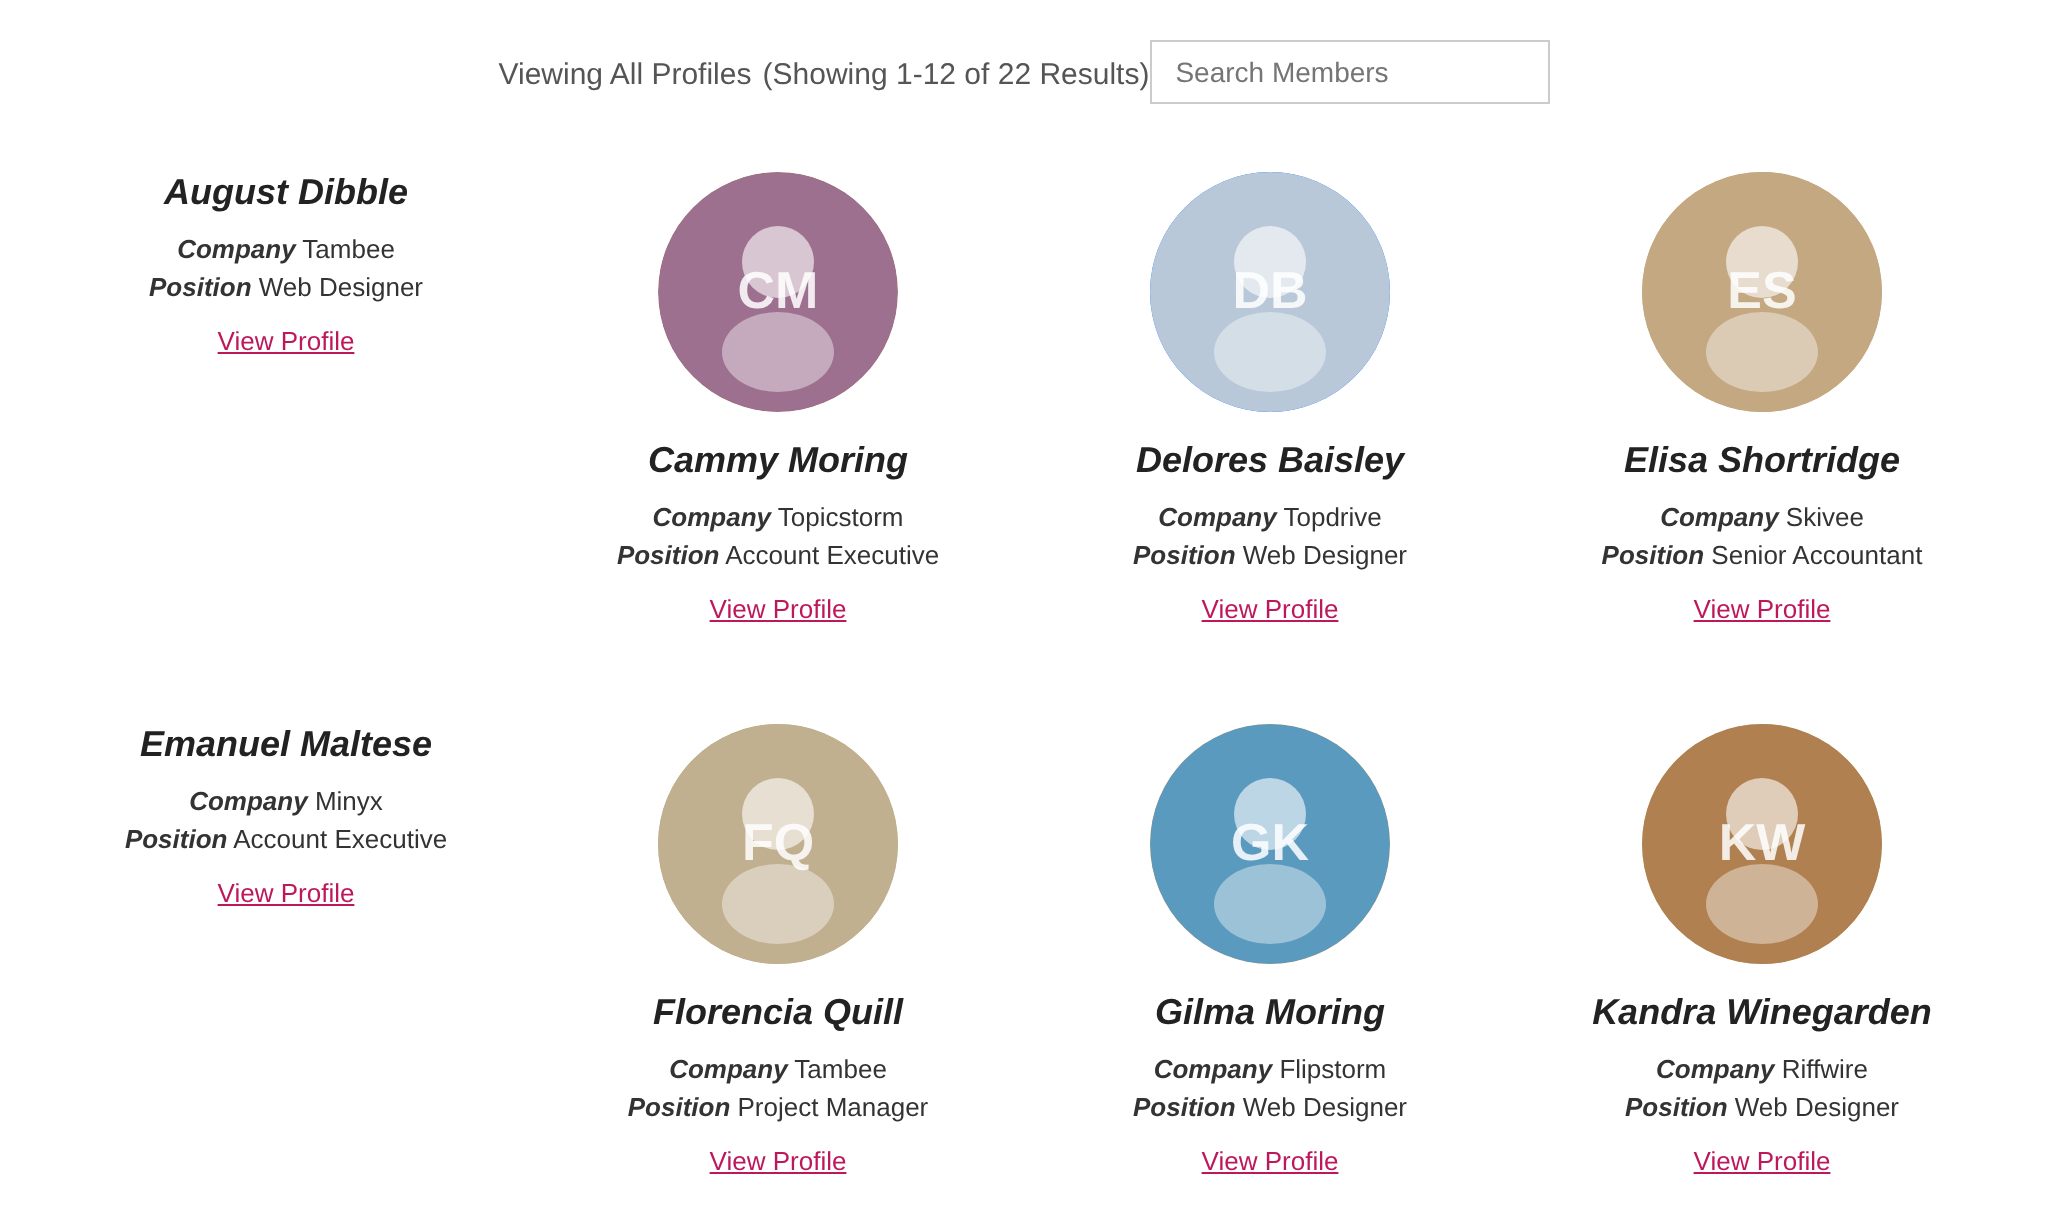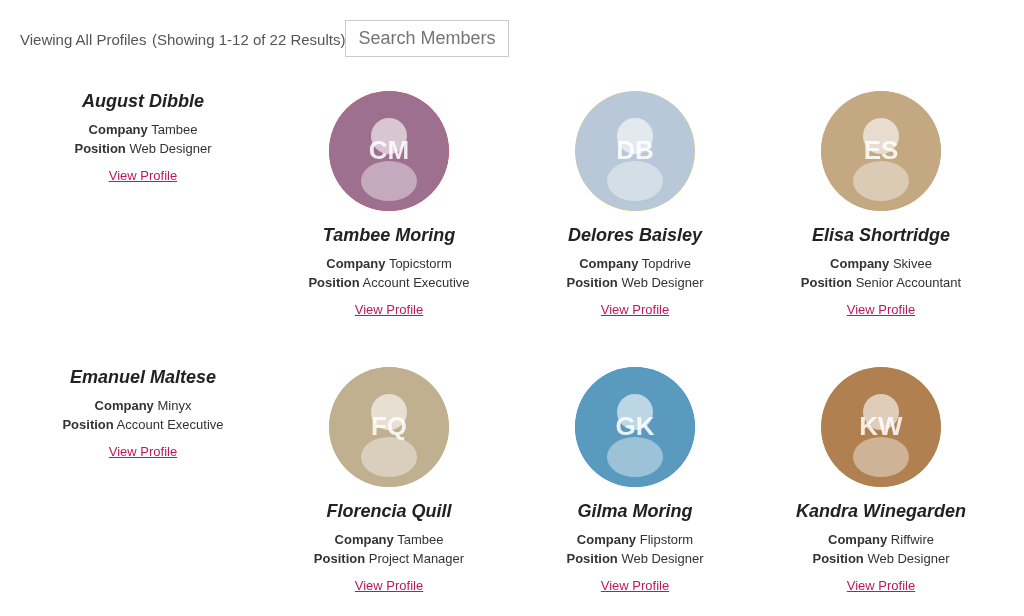--- a/index.html
+++ b/index.html
@@ -4,38 +4,38 @@
   <style>
     * { box-sizing: border-box; margin: 0; padding: 0; }
     body {
       font-family: Arial, sans-serif;
       background: #fff;
       color: #333;
       padding: 20px;
     }
     .header {
       display: flex;
-      justify-content: flex-start;
+      justify-content: center;
       align-items: center;
       margin-bottom: 24px;
     }
     .header-title {
       font-size: 20px;
       font-weight: bold;
     }
     .header-title span {
       font-size: 15px;
       font-weight: normal;
       color: #555;
     }
     .search-input {
       border: 1px solid #ccc;
       padding: 7px 12px;
-      font-size: 18px;
-      width: 164px;
+      font-size: 14px;
+      width: 200px;
       outline: none;
       color: #999;
     }
     .profiles-grid {
       display: grid;
       grid-template-columns: repeat(4, 1fr);
       gap: 20px 0;
     }
     .profile-card {
       display: flex;
@@ -66,40 +66,41 @@
       margin-bottom: 10px;
       color: #222;
       text-align: center;
     }
     .profile-info {
       font-size: 13px;
       margin-bottom: 4px;
     }
     .profile-info strong {
       font-weight: bold;
+      font-style: italic;
     }
     .view-profile-link {
       color: #be185d;
       font-size: 13px;
       text-decoration: underline;
       cursor: pointer;
       margin-top: 8px;
       background: none;
       border: none;
       padding: 0;
     }
 
     
     .avatar-1 { background: #5a7fa3; }
-    .avatar-2 { background: #ef4444; }
-    .avatar-3 { background: #fde047; }
+    .avatar-2 { background: #fef9c3; }
+    .avatar-3 { background: #3b82f6; }
     .avatar-4 { background: #c4a882; }
     .avatar-5 { background: #a0a0a0; }
     .avatar-6 { background: #c0b090; }
-    .avatar-7 { background: #3b82f6; text-align: right; }
+    .avatar-7 { background: #fdba74; text-align: right; }
     .avatar-8 { background: #b8a070; }
   </style>
 </head>
 <body>
 
 <div class="header">
   <div>
     <span class="header-title">
       <span>Viewing All Profiles</span>
       <span>(Showing 1-12 of 22 Results)</span>
@@ -123,21 +124,21 @@
     <div class="avatar-wrapper avatar-2">
       <svg viewBox="0 0 120 120" xmlns="http://www.w3.org/2000/svg">
         <circle cx="60" cy="60" r="60" fill="#9e7090"></circle>
 
         <circle cx="60" cy="45" r="18" fill="rgba(255,255,255,0.6)"></circle>
 
         <ellipse cx="60" cy="90" rx="28" ry="20" fill="rgba(255,255,255,0.4)"></ellipse>
         <text x="60" y="68" text-anchor="middle" font-size="26" font-family="Arial" font-weight="bold" fill="rgba(255,255,255,0.85)">CM</text>
       </svg>
     </div>
-    <div class="profile-name">Tambee Moring</div>
+    <div class="profile-name">Cammy Moring</div>
     <div class="profile-info">
       <strong>Company</strong> Topicstorm
     </div>
     <div class="profile-info">
       <strong>Position</strong> Account Executive
     </div>
     <button class="view-profile-link">View Profile</button>
   </div>
     <div class="profile-card">
     <div class="avatar-wrapper avatar-3">

